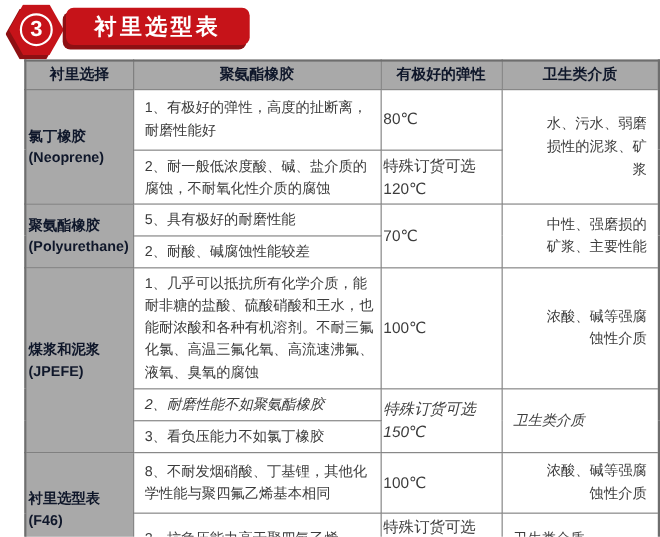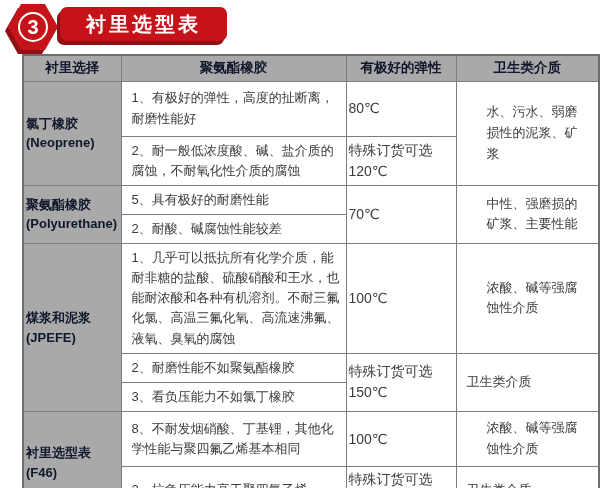--- a/index.html
+++ b/index.html
@@ -52,24 +52,24 @@
     background:var(--graybg);color:#0f172a;font-size:13px;font-weight:bold;
     text-align:left;line-height:1.5;padding:2px;
   }
   td.perf{
     font-size:13px;line-height:1.55;padding:4px 6px 4px 10px;text-align:left;margin-left:40px;
   }
   td.temp{
     font-size:14px;text-align:left;white-space:pre-line;line-height:1.5;padding:2px;
   }
   td.scope{font-size:13px;line-height:1.6;padding:2px 10px;}
-  td.scope.left{text-align:left;padding-left:30px;}
+  td.scope.left{text-align:right;padding-left:30px;}
   td.scope.center{}
   tr.h55{height:55px;} tr.h43{height:43px;} tr.h25{height:25px;}
-  tr.h84{height:84px;} tr.h27{height:27px;} tr.h28{height:28px;}
+  tr.h84{height:84px;} tr.h27{height:27px;font-style:italic;} tr.h28{height:28px;}
   tr.h45{height:45px;}
 </style>
 </head>
 <body>
 
 <div class="page">
 
   <div class="hdr">
     <div class="hexwrap">
       <div class="hexshadow"></div>

